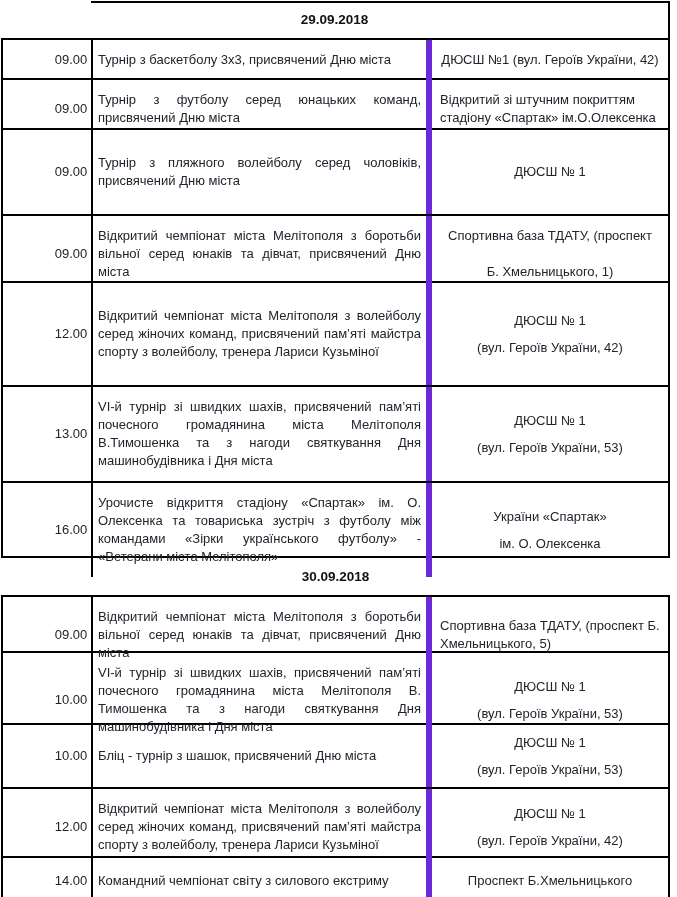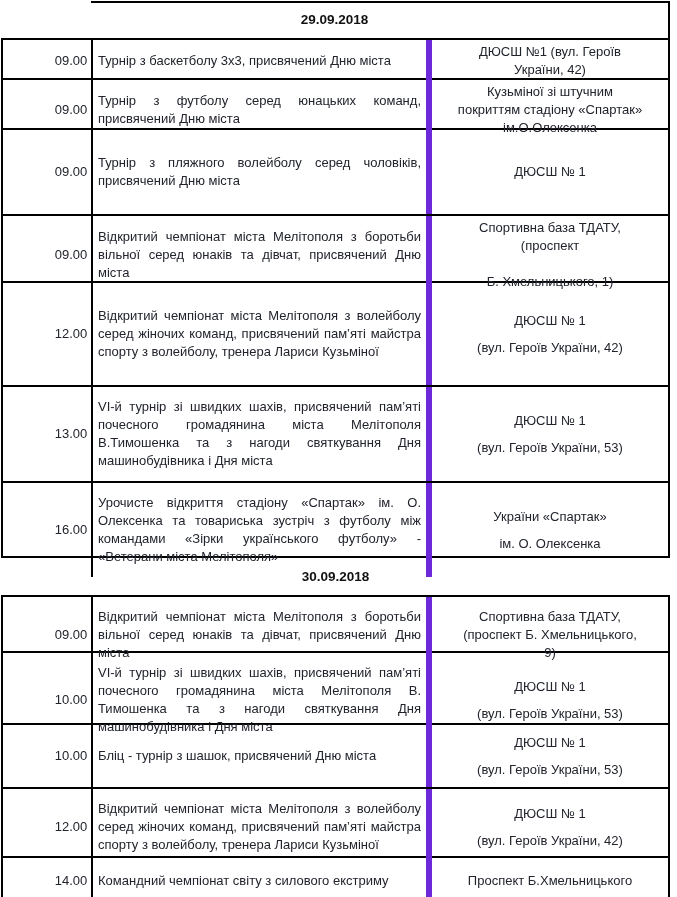--- a/index.html
+++ b/index.html
@@ -66,22 +66,21 @@
   .cell.desc {
     border-right: 6px solid #6d28d9;
     padding: 11px 5px;
   }
   .cell.desc .jt {
     width: 100%;
     text-align: justify;
   }
   .cell.loc {
     align-items: center;
-    text-align: center;
-    padding: 3px 24px;
+    padding: 3px 8px;
   }
   .gap-none { gap: 0; }
   .gap-small { gap: 9px; }
   .gap-large { gap: 18px; }
 </style>
 </head>
 <body>
 
 <div class="page">
   <div class="table">
@@ -103,21 +102,21 @@
     </div>
 
     <div class="row" style="height:50px">
       <div class="cell time">
           <span>09.00</span>
         </div>
       <div class="cell desc">
           <div class="jt">Турнір з футболу серед юнацьких команд, присвячений Дню міста</div>
         </div>
       <div class="cell loc gap-none">
-        <div>Кузьміної зі штучним покриттям стадіону «Спартак» ім.О.Олексенка</div>
+        <div>Відкритий зі штучним покриттям стадіону «Спартак» ім.О.Олексенка</div>
       </div>
     </div>
 
     <div class="row" style="height:86px">
       <div class="cell time">
           <span>09.00</span>
         </div>
       <div class="cell desc">
           <div class="jt">Турнір з пляжного волейболу серед чоловіків, присвячений Дню міста</div>
         </div>
@@ -183,21 +182,21 @@
     </div>
 
     <div class="row" style="height:56px">
       <div class="cell time">
           <span>09.00</span>
         </div>
       <div class="cell desc">
           <div class="jt">Відкритий чемпіонат міста Мелітополя з боротьби вільної серед юнаків та дівчат, присвячений Дню міста</div>
         </div>
       <div class="cell loc gap-none">
-        <div>Спортивна база ТДАТУ, (проспект Б. Хмельницького, 9)</div>
+        <div>Спортивна база ТДАТУ, (проспект Б. Хмельницького, 5)</div>
       </div>
     </div>
 
     <div class="row" style="height:72px">
       <div class="cell time">
           <span>10.00</span>
         </div>
       <div class="cell desc">
           <div class="jt">VI-й турнір зі швидких шахів, присвячений пам’яті почесного громадянина міста Мелітополя В. Тимошенка та з нагоди святкування Дня машинобудівника і Дня міста</div>
         </div>

